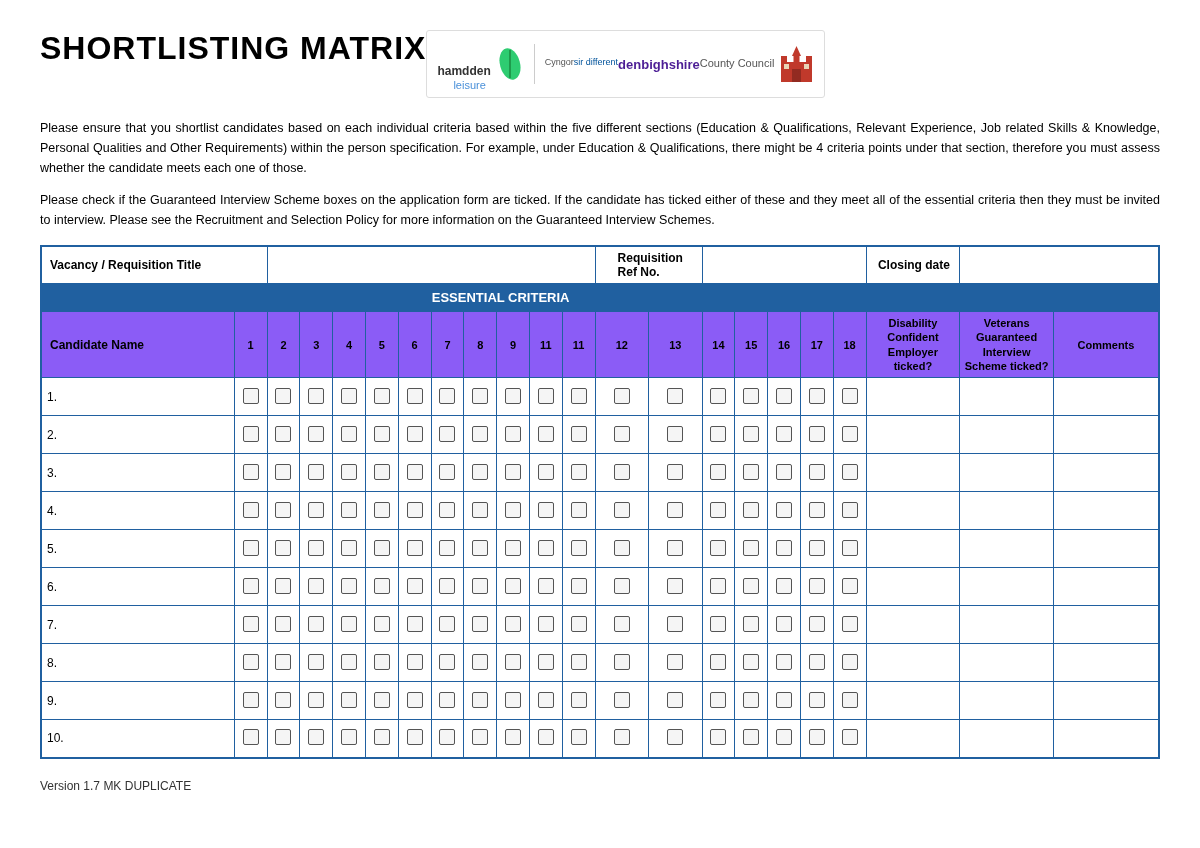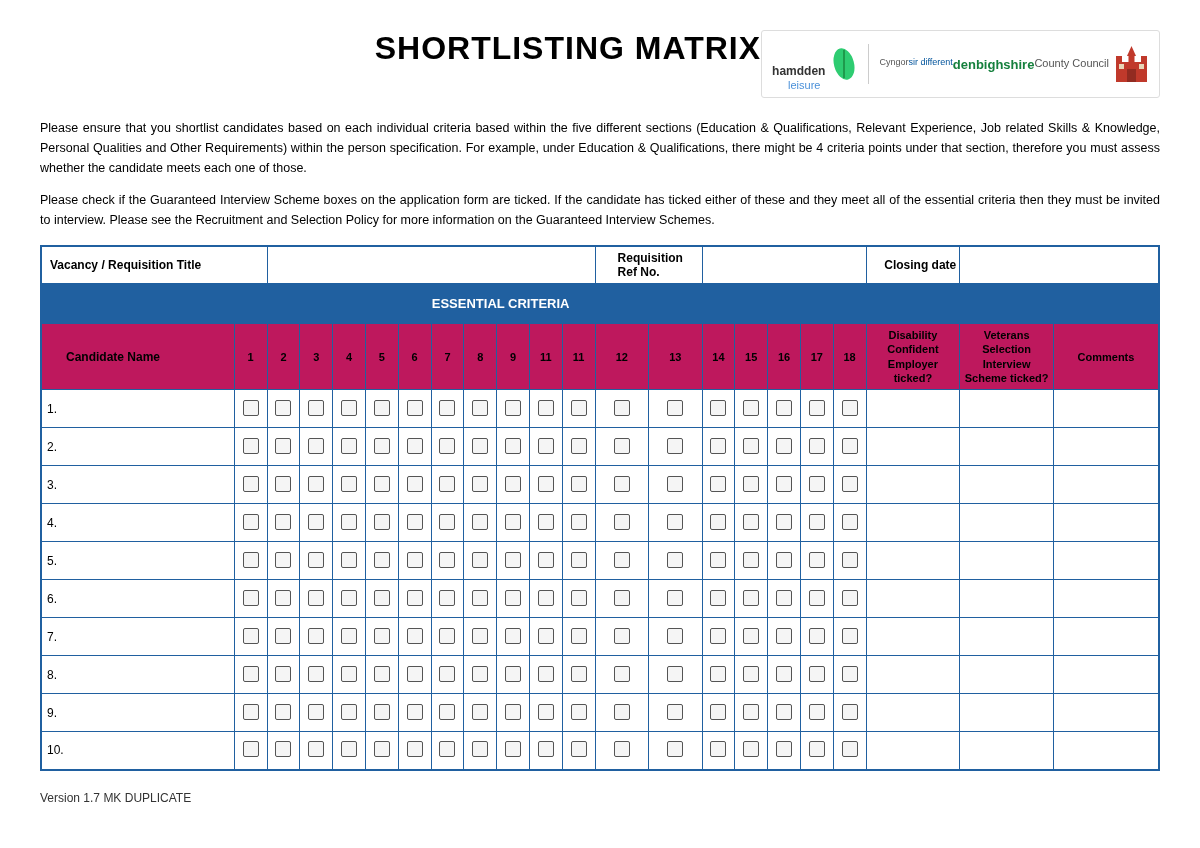--- a/index.html
+++ b/index.html
@@ -7,21 +7,21 @@
       font-family: Arial, sans-serif;
       background: #fff;
       color: #000;
       font-size: 13px;
       padding: 30px 40px;
       max-width: 1200px;
       margin: 0 auto;
     }
     .header-row {
       display: flex;
-      justify-content: flex-end;
+      justify-content: flex-start;
       align-items: flex-start;
       margin-bottom: 20px;
     }
     .title {
       font-size: 32px;
       font-weight: 900;
       letter-spacing: 1px;
       color: #000;
     }
     .intro-text {
@@ -60,43 +60,43 @@
     .header-row-1 .ref-label {
       font-weight: bold;
       text-align: left;
       padding-left: 22px;
     }
     .header-row-1 .ref-value {
       background: #fff;
     }
     .header-row-1 .closing-label {
       font-weight: bold;
-      text-align: right;
+      text-align: center;
       padding-left: 5px;
     }
     .header-row-1 .closing-value {
       background: #fff;
     }
     .essential-criteria-row th {
       background: #2060a0;
       color: #fff;
       font-weight: bold;
       font-size: 13px;
-      padding: 12px;
+      padding: 6px;
       border: 1px solid #2060a0;
     }
     .col-headers th {
-      background: #be185d;
+      background: #8b5cf6;
       font-weight: bold;
       font-size: 11px;
       border: 1px solid #2060a0;
     }
     .col-headers .candidate-name-header {
       text-align: left;
-      padding-left: 24px;
+      padding-left: 8px;
       font-weight: bold;
       font-size: 12px;
     }
     .number-col {
       width: 28px;
       min-width: 24px;
     }
     .wide-col {
       width: 80px;
       font-size: 10.5px;
@@ -157,21 +157,21 @@
       background: #ccc;
       margin: 0 5px;
     }
     .denbighshire-block {
       display: flex;
       flex-direction: row;
       align-items: flex-start;
     }
     .denbighshire-block .cymru { font-size: 9px; color: #555; }
     .denbighshire-block .sir { font-size: 9px; color: #00539b; }
-    .denbighshire-block .ddinbych { font-size: 13px; font-weight: 900; color: #15803d; }
+    .denbighshire-block .ddinbych { font-size: 13px; font-weight: 900; color: #4c1d95; }
     .denbighshire-block .county { font-size: 11px; color: #555; }
   </style>
 </head>
 <body>
 
 <div class="header-row">
   <div class="title">SHORTLISTING MATRIX</div>
   <div class="logo-combined">
     <div>
       <div class="hamdden-text">
@@ -241,21 +241,21 @@
       <th class="number-col">11</th>
       <th class="number-col">11</th>
       <th class="number-col">12</th>
       <th class="number-col">13</th>
       <th class="number-col">14</th>
       <th class="number-col">15</th>
       <th class="number-col">16</th>
       <th class="number-col">17</th>
       <th class="number-col">18</th>
       <th class="wide-col">Disability Confident Employer ticked?</th>
-      <th class="wide-col">Veterans Selection Interview Scheme ticked?</th>
+      <th class="wide-col">Veterans Guaranteed Interview Scheme ticked?</th>
       <th class="comments-col">Comments</th>
     </tr>
   </thead>
   <tbody id="table-body">
 
   <tr class="data-row">
         <td class="row-number candidate-name-col">1.</td>
         <td class="checkbox-cell number-col"><span class="checkbox-box"></span></td>
         <td class="checkbox-cell number-col"><span class="checkbox-box"></span></td>
         <td class="checkbox-cell number-col"><span class="checkbox-box"></span></td>

